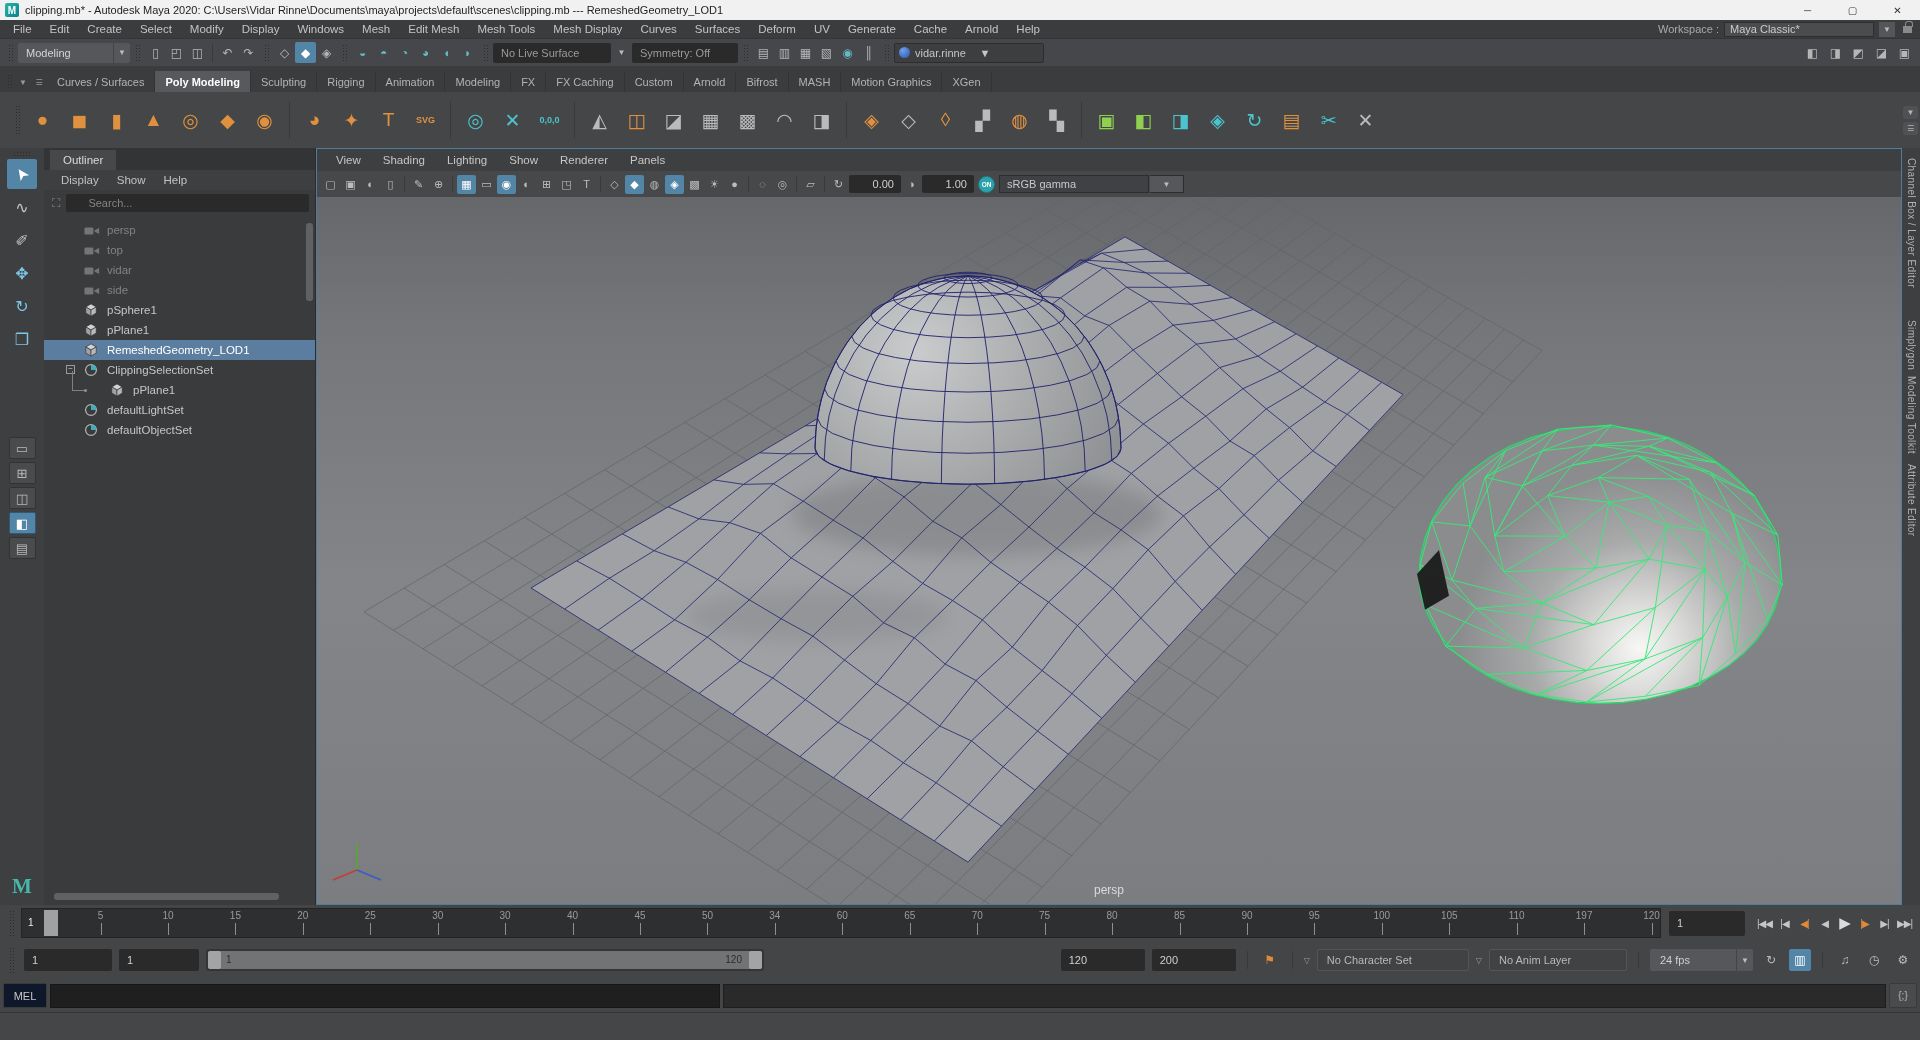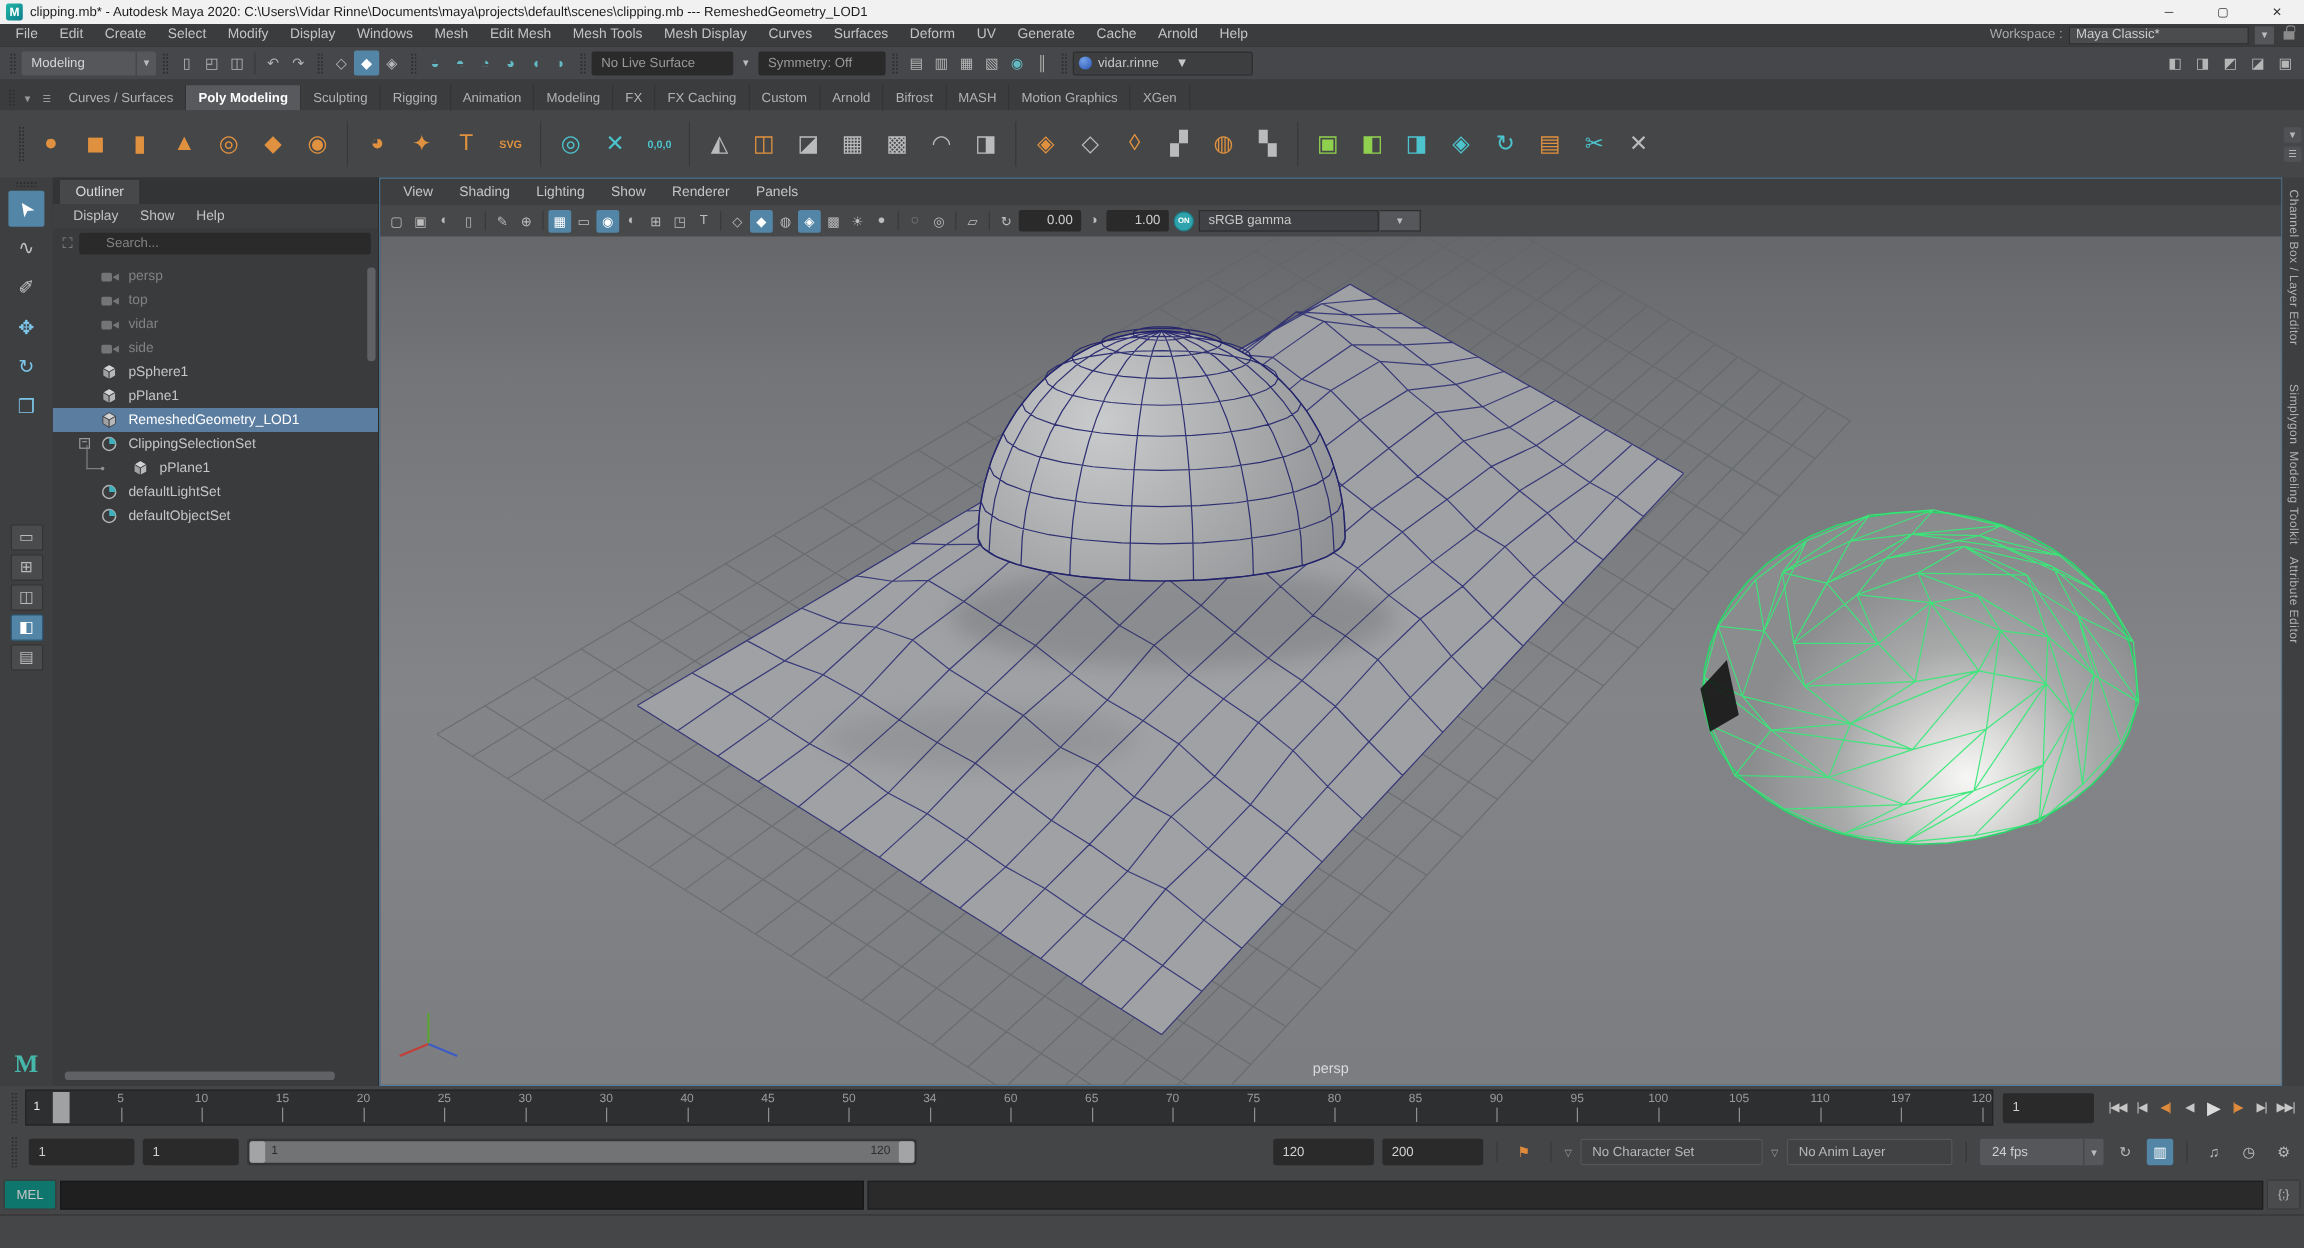--- a/index.html
+++ b/index.html
@@ -152,21 +152,21 @@
   .rb-icon.active{background:#5285a6;color:#fff;}
   .rb-dd{height:22px;border:1px solid #555;border-radius:2px;background:#414244;display:flex;align-items:center;
     padding:0 9px;font-size:11px;color:#b9b9b9;flex:none;}
   .small-arrow{font-size:8px;color:#9a9a9a;flex:none;}
   .fps-dd{height:22px;background:#56575b;border-radius:2px;display:flex;align-items:center;font-size:11px;color:#d0d0d0;flex:none;}
   .fps-dd .lbl{padding:0 10px;width:86px;}
 
   
   .melbar{top:979px;height:33px;background:#444547;display:flex;align-items:center;padding:0 3px;gap:3px;}
   .mel-label{width:44px;height:25px;display:flex;align-items:center;justify-content:center;font-size:11px;color:#c6c6c6;
-    background:#0f766e;border:1px solid #3a3a3a;border-radius:2px;flex:none;}
+    background:#0f172a;border:1px solid #3a3a3a;border-radius:2px;flex:none;}
   .mel-input{width:670px;height:24px;background:#1f1f20;border:1px solid #171717;flex:none;}
   .mel-result{flex:1;height:24px;background:#2a2a2b;border:1px solid #1e1e1e;}
   .mel-se{width:28px;height:25px;display:flex;align-items:center;justify-content:center;color:#b9b9b9;font-size:10px;
     background:#4a4b4d;border:1px solid #3a3a3a;border-radius:2px;flex:none;}
   .helpline{top:1012px;height:28px;background:#454648;border-top:1px solid #343434;}
 </style>
 </head>
 <body>
 
 <div class="app">

